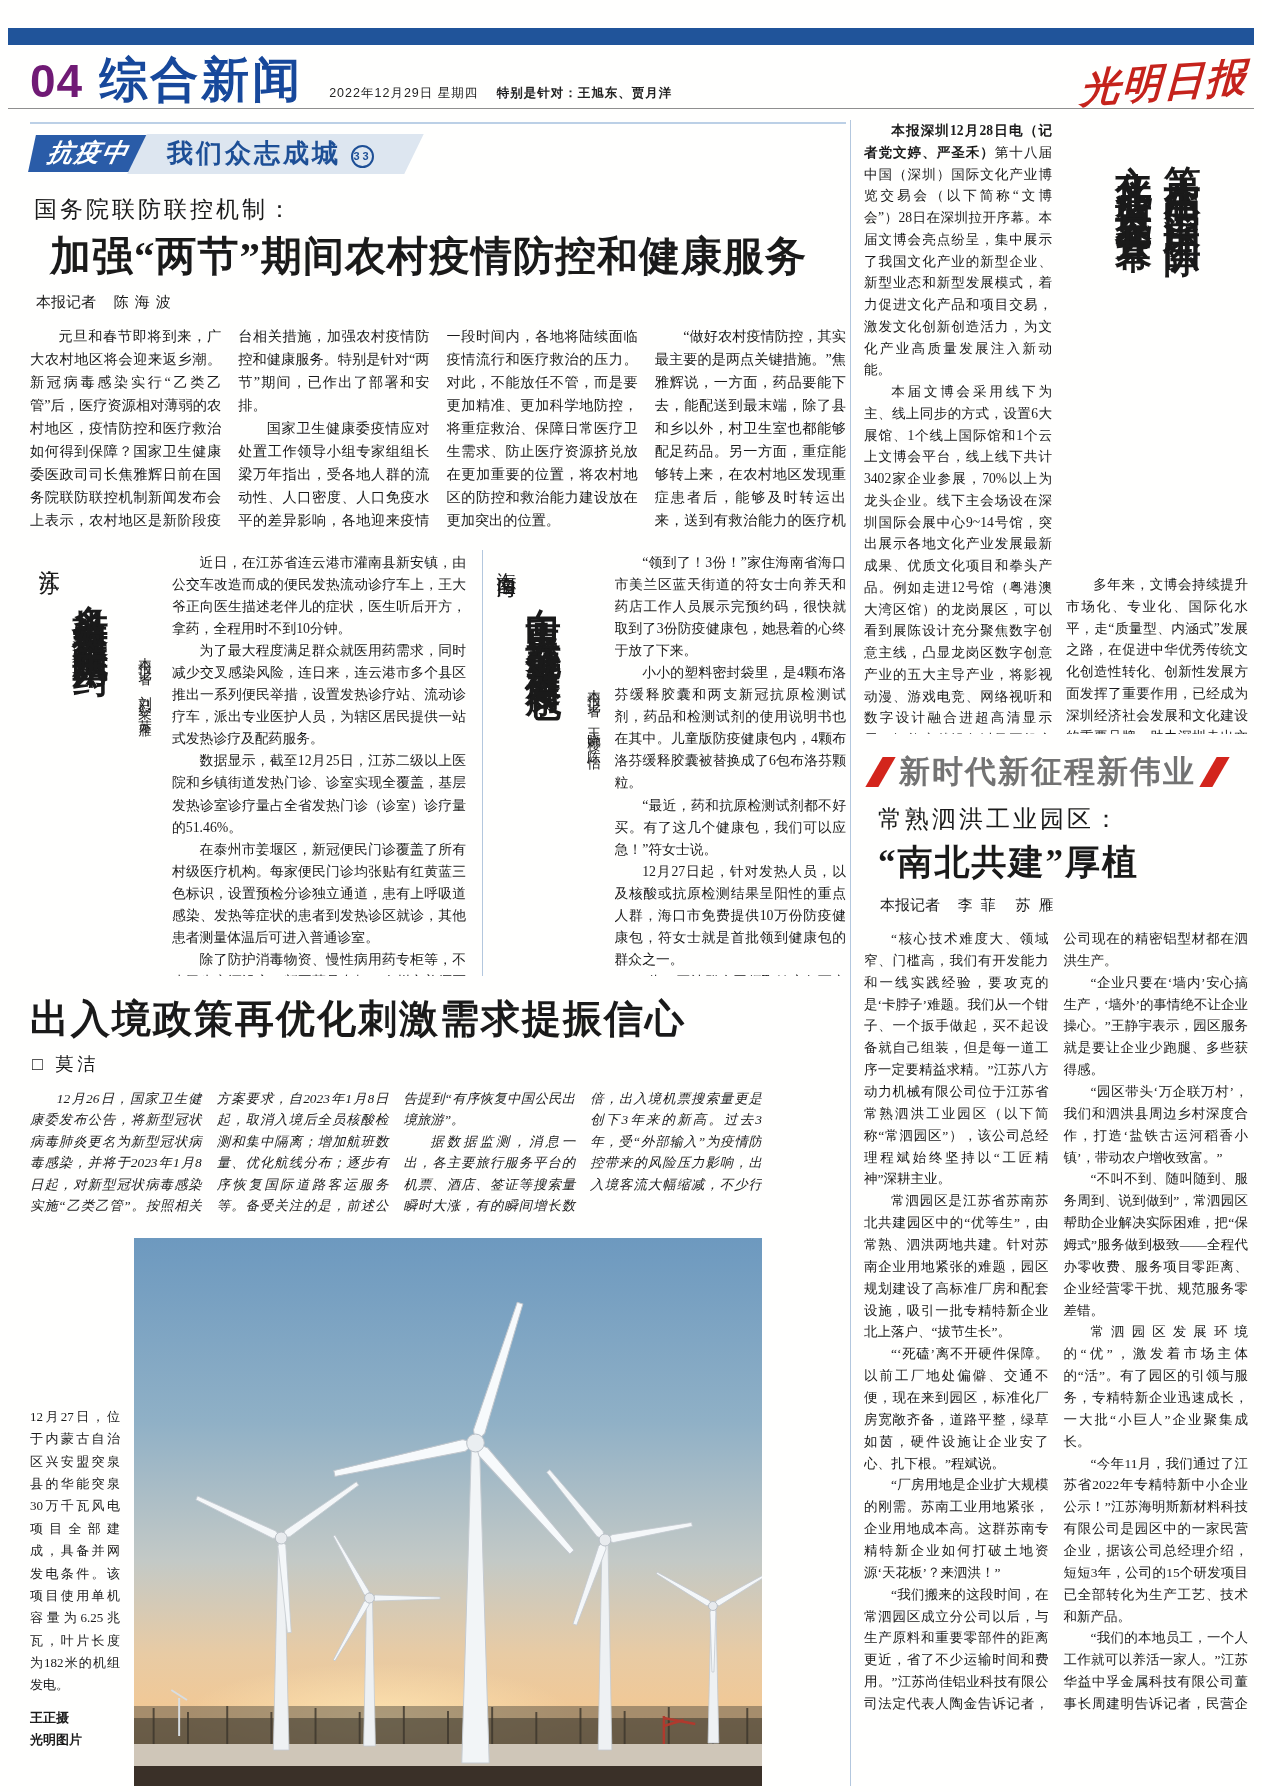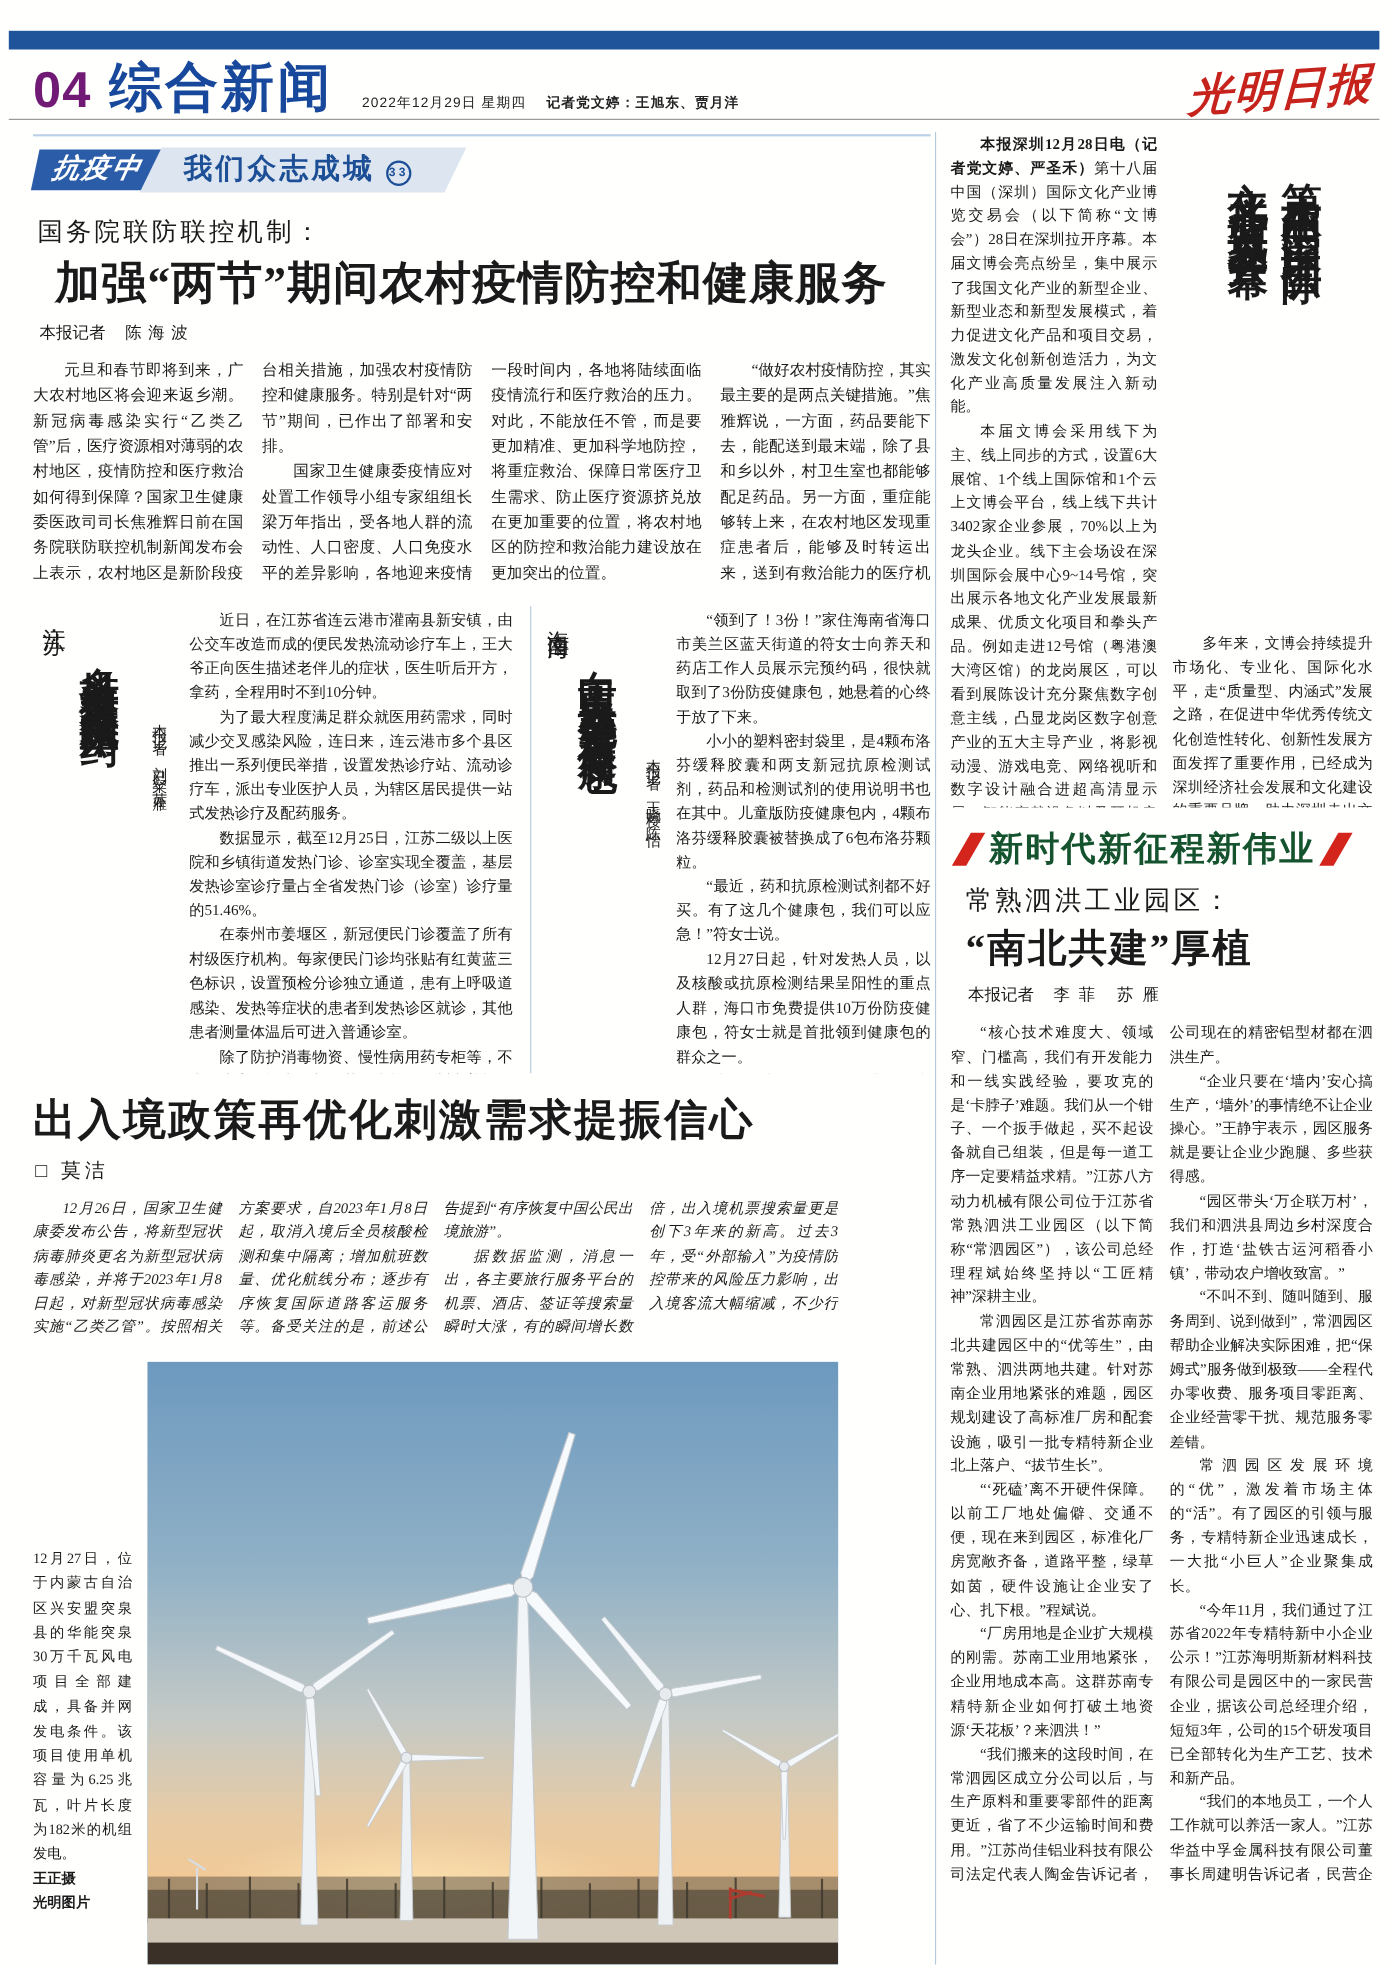--- a/index.html
+++ b/index.html
@@ -55,54 +55,54 @@
   .hk-body{flex:1;font:13.8px/1.6 serif;text-align:justify;overflow:hidden;padding-top:2px;}
 
   .commentary{margin-top:20px;width:732px;}
   .comm-headline{font:900 39px/1.2 serif;letter-spacing:2px;}
   .comm-author{font:18px/1.2 serif;margin:12px 0 12px 2px;letter-spacing:4px;}
   .comm-body{column-count:4;column-gap:15px;height:138px;overflow:hidden;
              font:italic 13.4px/1.6 "Liberation Serif",serif;text-align:justify;}
 
   .photo-row{display:flex;margin-top:12px;width:732px;flex:1;}
   .photo-caption{width:90px;flex:none;padding-top:168px;font:13px/1.72 serif;text-align:justify;}
-  .photo-credit{font-weight:700;text-indent:0;}
+  .photo-credit{margin-top:10px;font-weight:700;text-indent:0;}
   .photo-frame{flex:1;margin-left:14px;height:548px;background:#9db6c6;overflow:hidden;}
   .photo-frame svg{display:block;width:100%;height:100%;}
 
   .sz-top{display:flex;gap:14px;}
   .sz-col-a{width:188px;flex:none;height:614px;overflow:hidden;font:13.6px/1.6 serif;text-align:justify;}
   .sz-col-b{flex:1;display:flex;flex-direction:column;}
   .sz-vhead{height:438px;display:flex;justify-content:center;padding-top:16px;}
   .sz-vhead .vh{writing-mode:vertical-rl;font:900 37px/1.32 serif;letter-spacing:7px;}
   .sz-vhead .vh span{display:block;}
   .sz-col-b-text{height:160px;overflow:hidden;font:13.6px/1.6 serif;text-align:justify;}
 
   .era-banner{margin:22px 0 6px 10px;display:flex;align-items:center;}
   .slash{width:13px;height:30px;background:#d3251c;transform:skewX(-30deg);}
-  .era-text{color:#14532d;font:900 31px/1 "Liberation Sans","DejaVu Sans",sans-serif;letter-spacing:2px;margin:0 12px;}
+  .era-text{color:#737373;font:900 31px/1 "Liberation Sans","DejaVu Sans",sans-serif;letter-spacing:2px;margin:0 12px;}
   .cs-kicker{font:400 24px/1.2 serif;letter-spacing:3px;margin:12px 0 6px 14px;}
   .cs-headline{font:900 35px/1.32 serif;letter-spacing:2px;margin-left:14px;}
   .cs-byline{font:15px/1.2 serif;margin:10px 0 14px 16px;}
   .cs-byline .nm{letter-spacing:8px;margin-left:14px;}
   .cs-body{column-count:2;column-gap:15px;height:802px;overflow:hidden;
            font:13.5px/1.62 serif;text-align:justify;margin-top:0;}
 </style>
 </head>
 <body>
 
 <div class="page">
   <div class="topbar"></div>
 
   <div class="masthead-row">
     <span class="page-no">04</span>
     <span class="section-name">综合新闻</span>
     <span class="date-editors">
       <span>2022年12月29日 星期四</span>
-      <b>记者党文婷：王旭东、贾月洋</b>
+      <b>特别是针对：王旭东、贾月洋</b>
     </span>
     <span class="masthead-logo">光明日报</span>
   </div>
   <div class="header-rule"></div>
 
   <div class="content">
 
     <div class="left-col">
       <div class="left-top-rule"></div>
 

